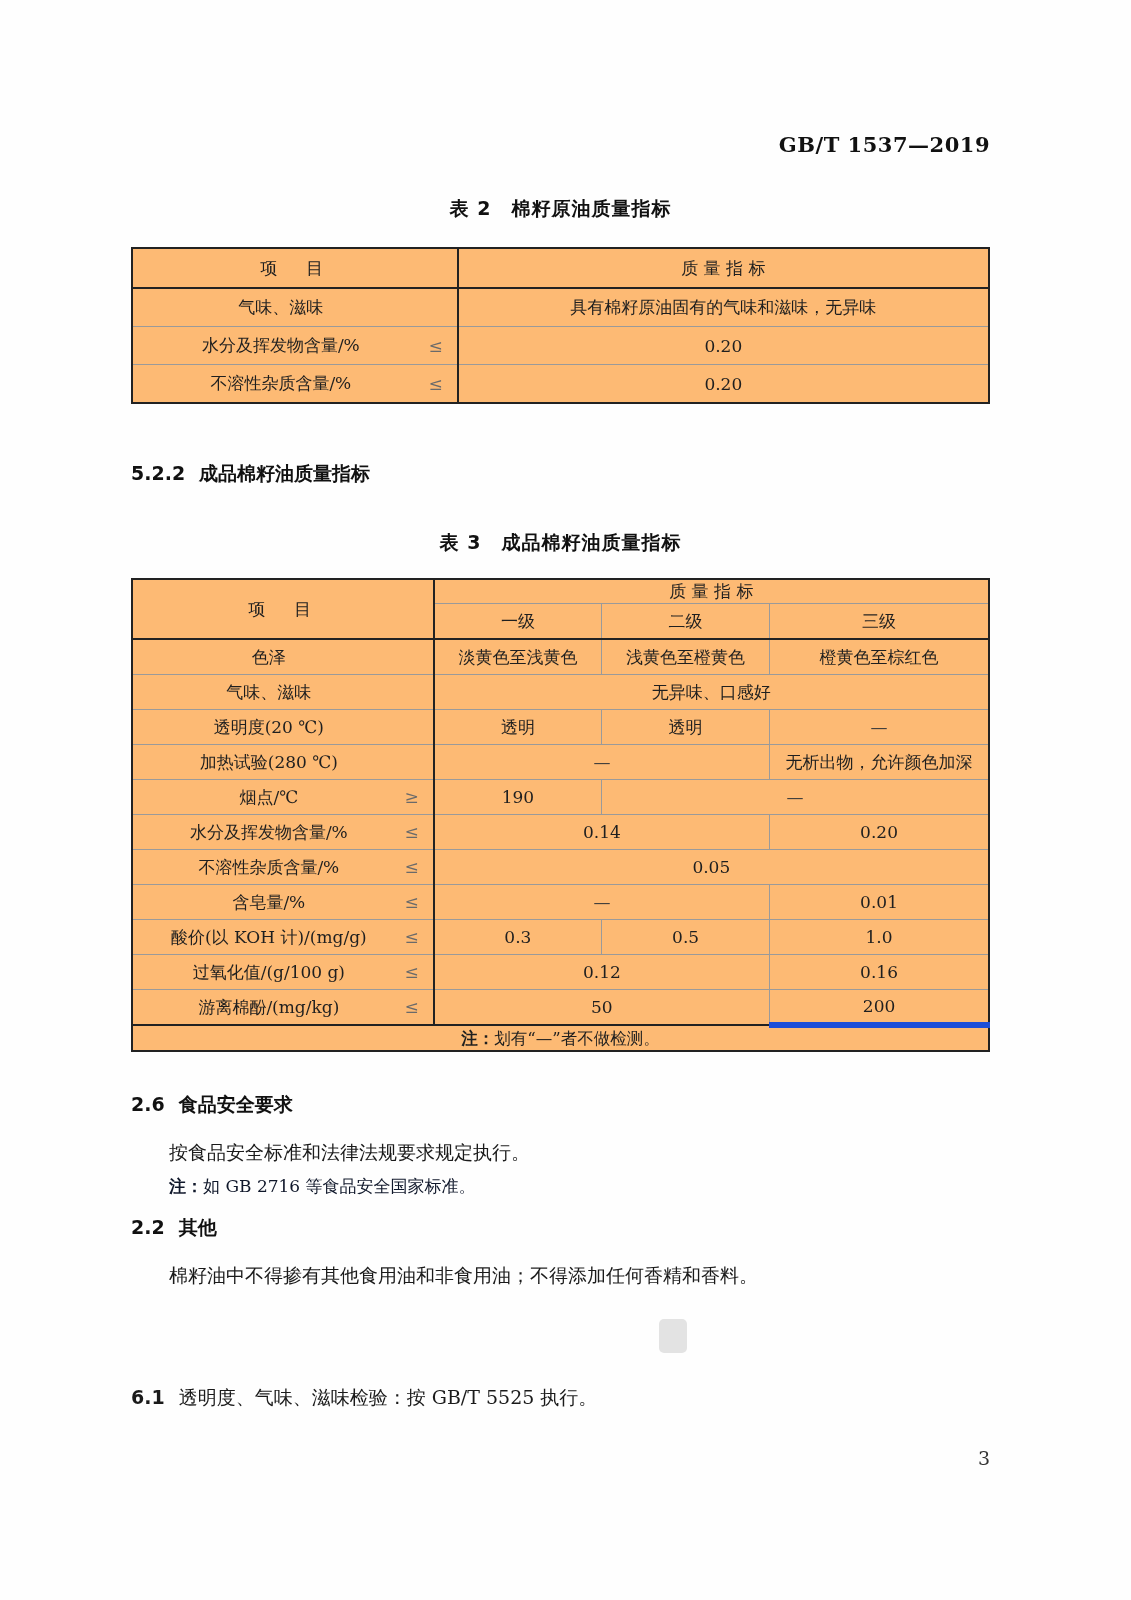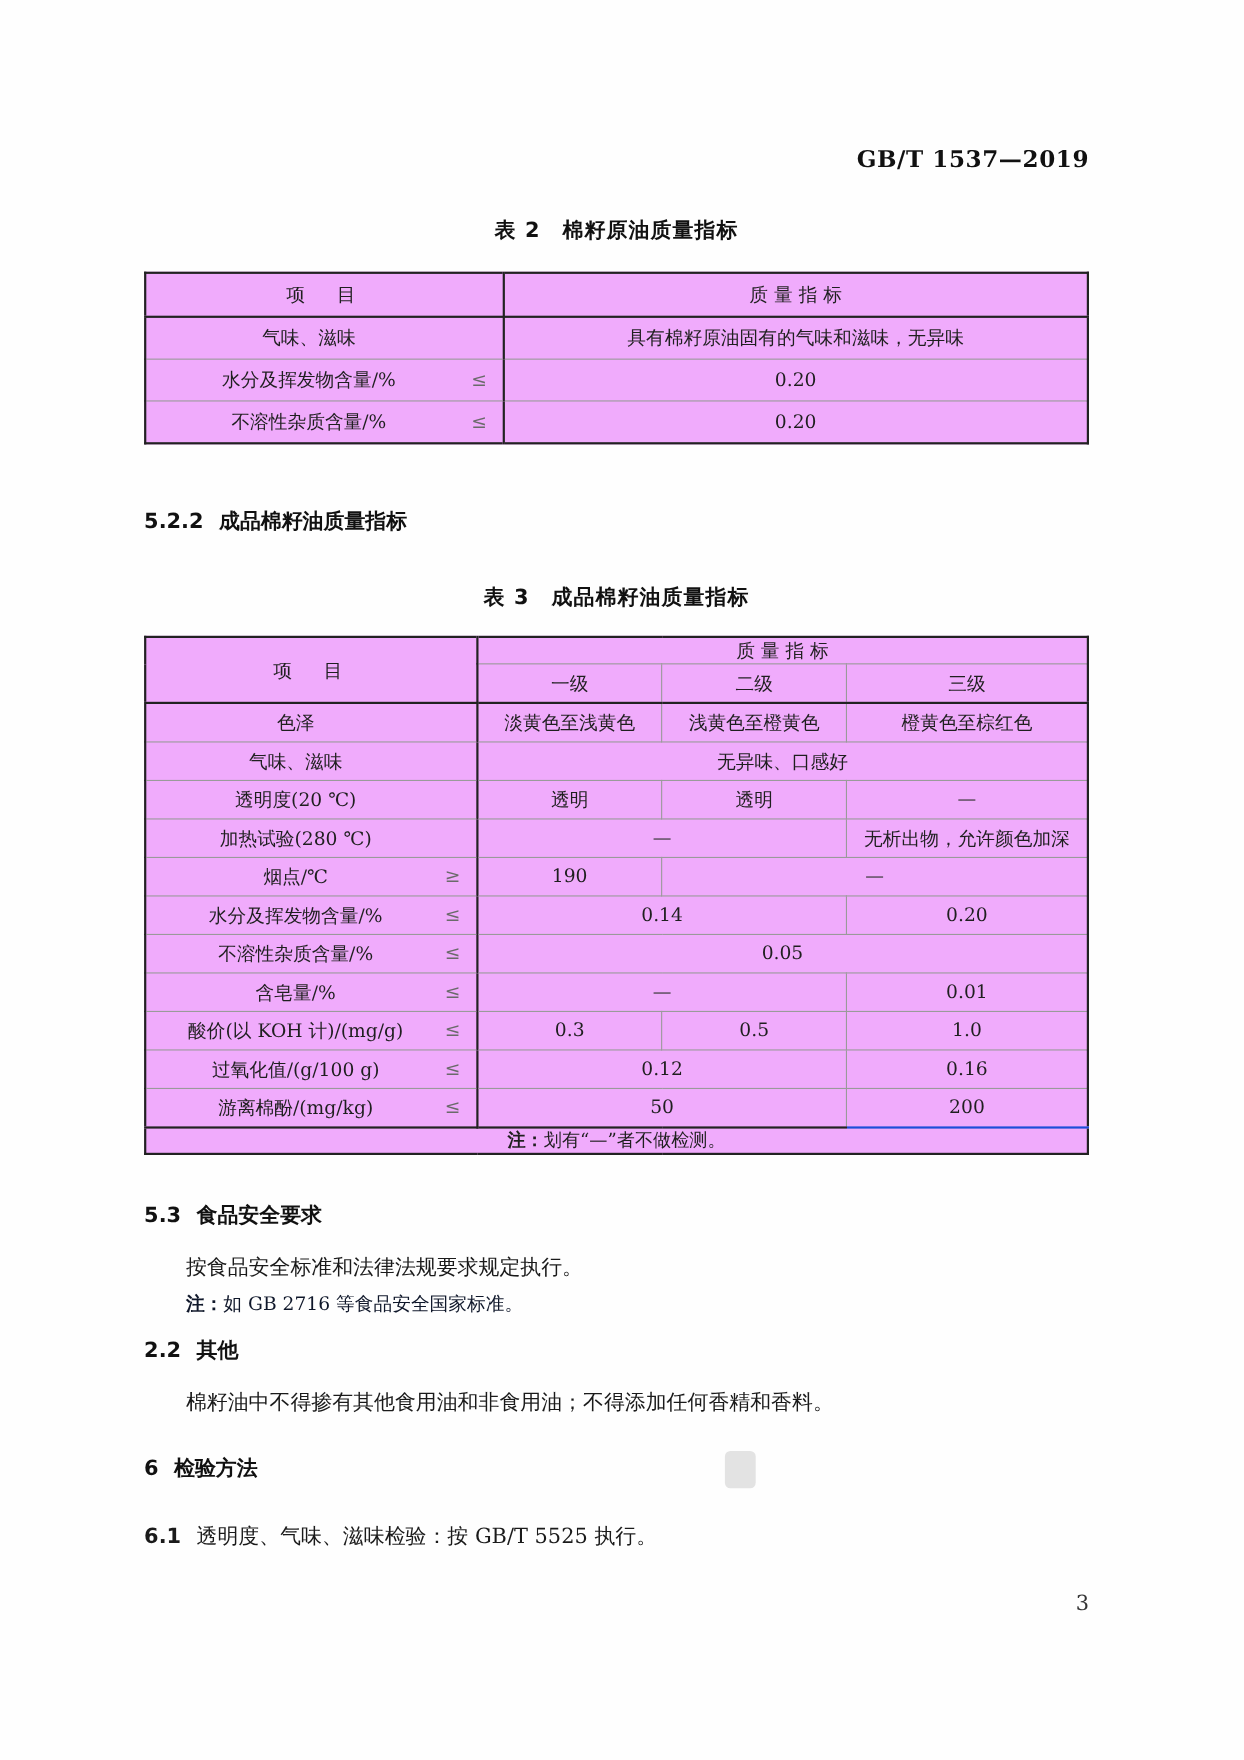--- a/index.html
+++ b/index.html
@@ -79,21 +79,21 @@
     font-weight: bold;
     margin-right: 14px;
   }
 
   
   table.gb {
     border-collapse: collapse;
     width: 100%;
     font-size: 17px;
     color: #1f1f1f;
-    background: #f0abfc;
+    background: #fdba74;
   }
   table.gb td {
     border: 1px solid #9a9a9a;
     padding: 0;
     text-align: center;
     vertical-align: middle;
     font-family: "DejaVu Serif", "Liberation Serif", serif;
   }
   .wrap-outer {
     border-top: 2px solid #222;
@@ -313,33 +313,33 @@
         <td colspan="2">0.12</td>
         <td>0.16</td>
       </tr>
 
       <tr>
         <td class="itemcell vsep-strong" style="height:34px;border-bottom:2px solid #222;">
           <span>游离棉酚/(mg/kg)</span>
           <span class="rel">≤</span>
         </td>
         <td colspan="2" style="border-bottom:2px solid #222;">50</td>
-        <td style="border-bottom:2px solid #1d4ed8;text-align:center;">200</td>
+        <td style="border-bottom:6px solid #1d4ed8;text-align:center;">200</td>
       </tr>
 
       <tr class="tbl-note">
         <td colspan="4"><b>注：</b><span>划有“—”者不做检测。</span></td>
       </tr>
     </tbody>
       </table>
   </div>
 
   <div class="content" style="top:1092px;">
     <div class="sec-head">
-      <span class="num">5.3</span><span>食品安全要求</span>
+      <span class="num">2.6</span><span>食品安全要求</span>
     </div>
   </div>
 
   <div class="content" style="top:1138px;">
     <div class="para">按食品安全标准和法律法规要求规定执行。</div>
   </div>
 
   <div class="content" style="top:1174px;">
     <div class="note-para"><b>注：</b><span>如 GB 2716 等食品安全国家标准。</span></div>
   </div>
@@ -347,25 +347,20 @@
   <div class="content" style="top:1215px;">
     <div class="sec-head">
       <span class="num">2.2</span><span>其他</span>
     </div>
   </div>
 
   <div class="content" style="top:1261px;">
     <div class="para">棉籽油中不得掺有其他食用油和非食用油；不得添加任何香精和香料。</div>
   </div>
 
-  <div class="content" style="top:1322px;">
-    <div class="sec-head">
-      <span class="num">6</span><span>检验方法</span>
-    </div>
-  </div>
 
   <div class="content" style="top:1383px;">
     <div class="clause">
       <span class="num">6.1</span><span>透明度、气味、滋味检验：按 GB/T 5525 执行。</span>
     </div>
   </div>
 
   <div class="artifact"></div>
 
   <div class="page-number">3</div>

